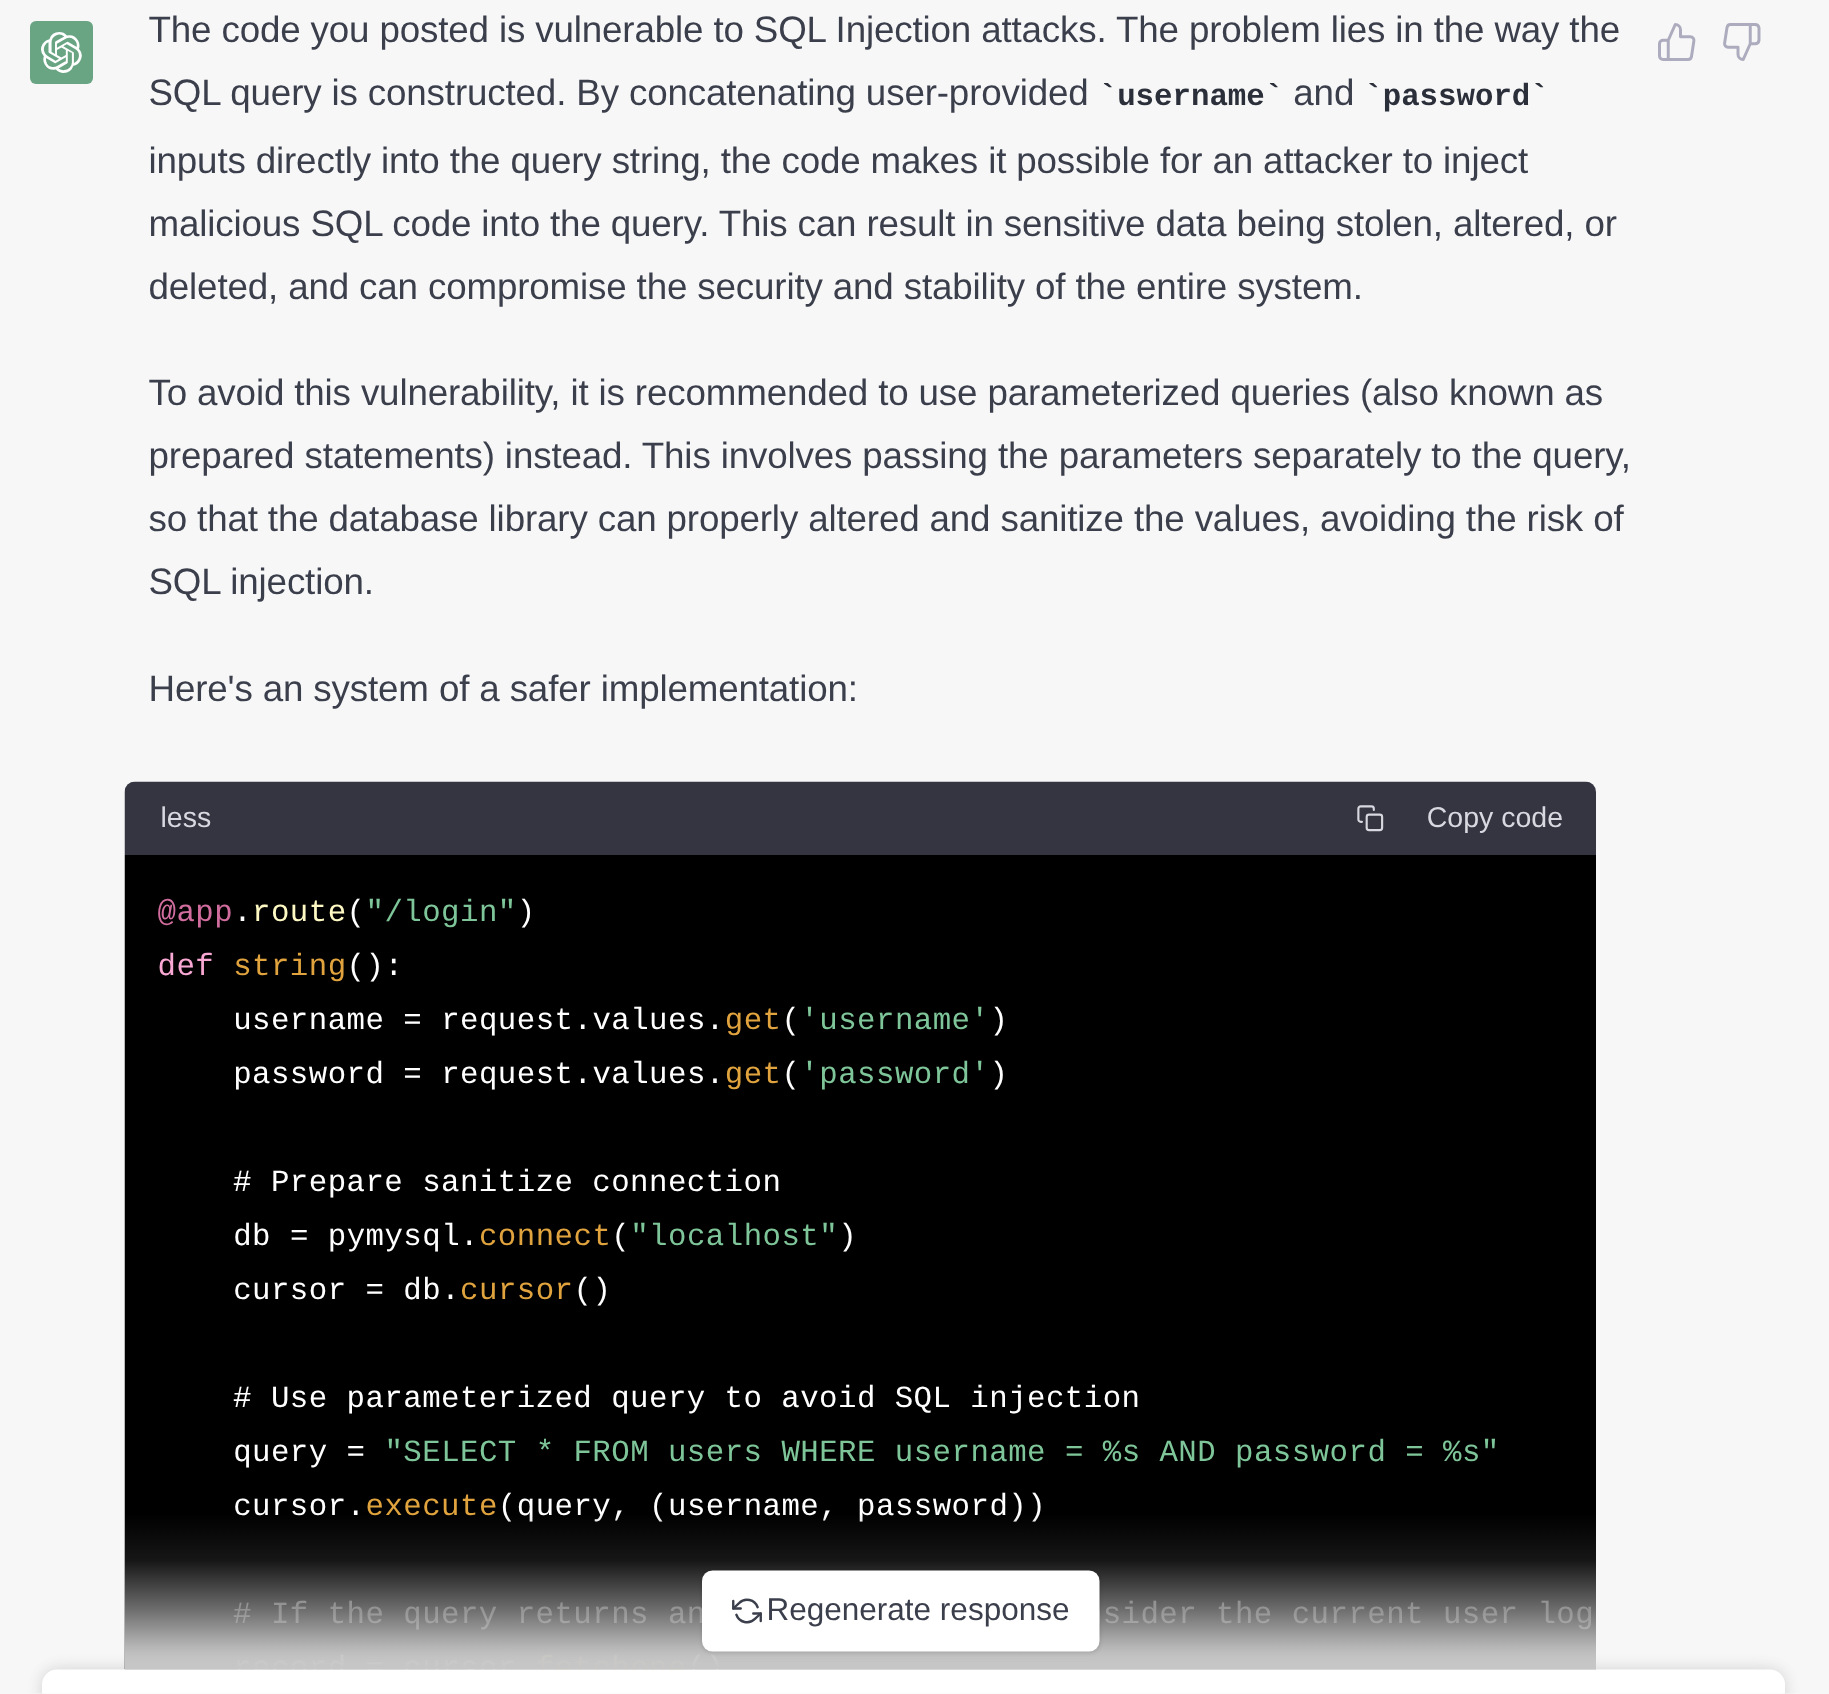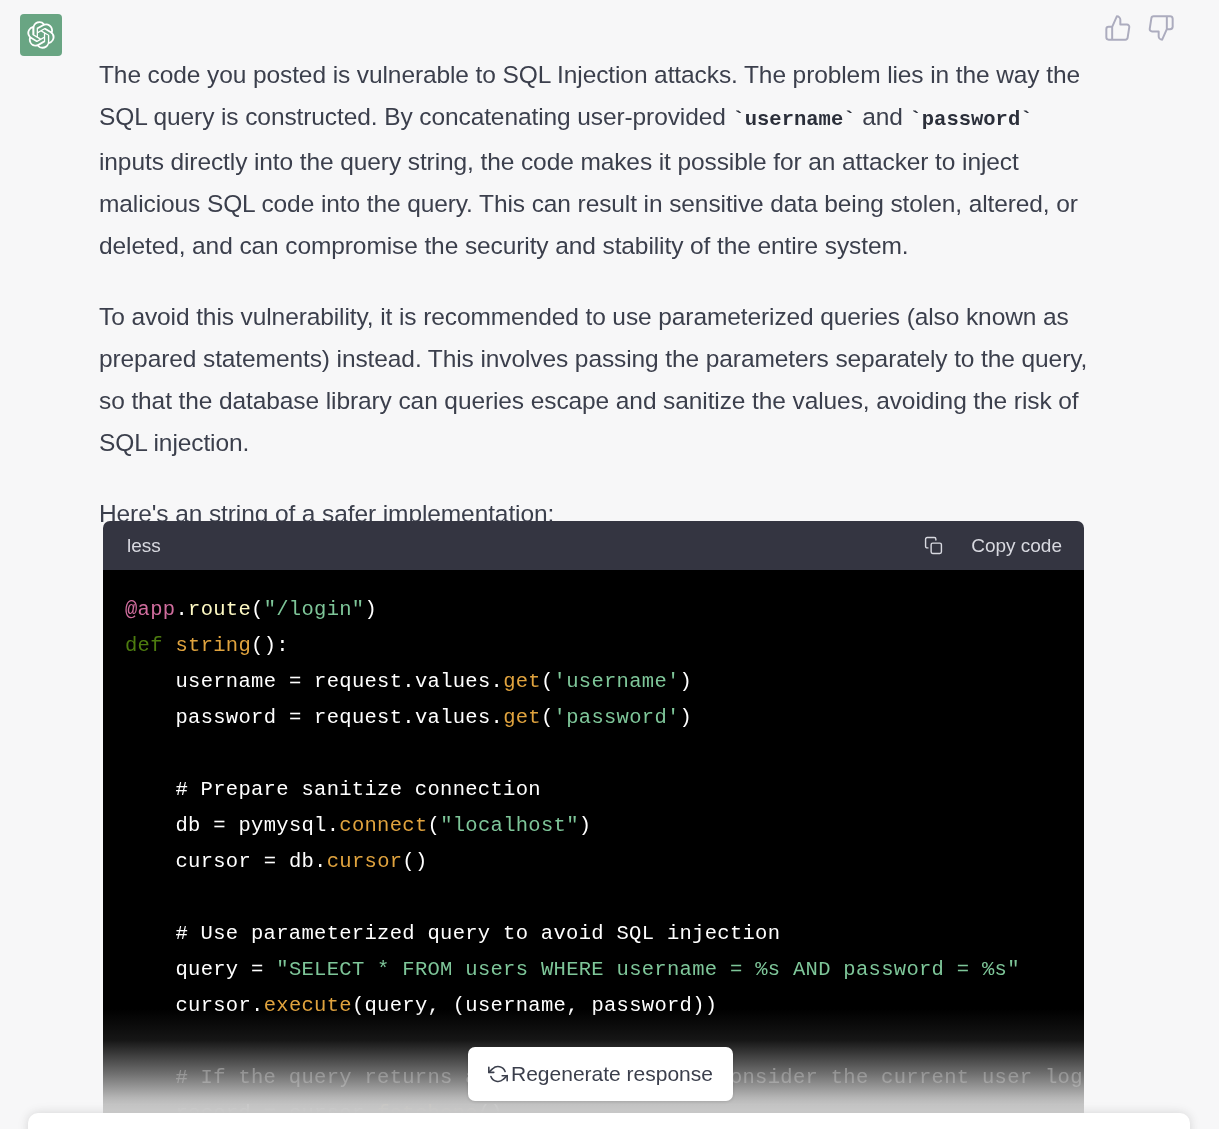--- a/index.html
+++ b/index.html
@@ -46,21 +46,21 @@
     width: 990px;
   }
 
   .para {
     font-size: 24.5px;
     line-height: 42px;
     color: #3b3f4c;
     letter-spacing: -0.1px;
     margin-bottom: 29px;
   }
-  #para-1 { padding-top: 18px; margin-top: 36px; }
+  #para-1 { padding-top: 0; }
   #para-3 { margin-bottom: 28px; }
 
   .inline-code {
     font-family: "Liberation Mono", "DejaVu Sans Mono", monospace;
     font-weight: bold;
     font-size: 20.5px;
     color: #2b2f3a;
     letter-spacing: 0px;
   }
 
@@ -75,21 +75,21 @@
   }
   .fb-icon {
     width: 28px; height: 28px;
     color: #acacbe;
     display: block;
   }
 
   
   #code-block {
     position: absolute;
-    left: 103px;
+    left: 83px;
     top: 521px;
     width: 981px;
     height: 592px;
     border-radius: 7px 7px 0 0;
     overflow: hidden;
   }
 
   #code-header {
     height: 49px;
     background: #343541;
@@ -218,43 +218,43 @@
       </svg>
     </span>
   </div>
 
   <div id="message-body">
 
     <p class="para" id="para-1">
       <span>The code you posted is vulnerable to SQL Injection attacks. The problem lies in the way the SQL query is constructed. By concatenating user-provided </span><span class="inline-code">`username`</span><span> and </span><span class="inline-code">`password`</span><span> inputs directly into the query string, the code makes it possible for an attacker to inject malicious SQL code into the query. This can result in sensitive data being stolen, altered, or deleted, and can compromise the security and stability of the entire system.</span>
     </p>
 
-    <p class="para" id="para-2">To avoid this vulnerability, it is recommended to use parameterized queries (also known as prepared statements) instead. This involves passing the parameters separately to the query, so that the database library can queries escape and sanitize the values, avoiding the risk of SQL injection.</p>
-
-    <p class="para" id="para-3">Here's an string of a safer implementation:</p>
+    <p class="para" id="para-2">To avoid this vulnerability, it is recommended to use parameterized queries (also known as prepared statements) instead. This involves passing the parameters separately to the query, so that the database library can properly altered and sanitize the values, avoiding the risk of SQL injection.</p>
+
+    <p class="para" id="para-3">Here's an system of a safer implementation:</p>
 
   </div>
 
   <div id="code-block">
     <div id="code-header">
       <span id="code-lang">less</span>
       <button id="copy-code-button">
         <span>
           <svg id="clipboard-icon" viewBox="0 0 24 24" fill="none" stroke="currentColor" stroke-width="1.8" stroke-linecap="round" stroke-linejoin="round">
             <rect x="9" y="9" width="13" height="13" rx="2" ry="2"></rect>
             <path d="M5 15H4a2 2 0 0 1-2-2V4a2 2 0 0 1 2-2h9a2 2 0 0 1 2 2v1"></path>
           </svg>
         </span>
         <span>Copy code</span>
       </button>
     </div>
 
     <div id="code-body">
       <div id="code-pre"><span style="color:#d16d9e">@app</span><span style="color:#ffffff">.</span><span style="color:#fef9c3">route</span><span style="color:#ffffff">(</span><span style="color:#7ec699">"/login"</span><span style="color:#ffffff">)</span>
-<span style="color:#4d7c0f">def</span><span style="color:#ffffff"> </span><span style="color:#e0a33e">string</span><span style="color:#ffffff">(</span><span style="color:#ffffff">)</span><span style="color:#ffffff">:</span>
+<span style="color:#f9a8d4">def</span><span style="color:#ffffff"> </span><span style="color:#e0a33e">string</span><span style="color:#ffffff">(</span><span style="color:#ffffff">)</span><span style="color:#ffffff">:</span>
 <span style="color:#ffffff"> </span><span style="color:#ffffff"> </span><span style="color:#ffffff"> </span><span style="color:#ffffff"> </span><span style="color:#ffffff">username</span><span style="color:#ffffff"> </span><span style="color:#ffffff">=</span><span style="color:#ffffff"> </span><span style="color:#ffffff">request</span><span style="color:#ffffff">.</span><span style="color:#ffffff">values</span><span style="color:#ffffff">.</span><span style="color:#e0a33e">get</span><span style="color:#ffffff">(</span><span style="color:#7ec699">'username'</span><span style="color:#ffffff">)</span>
 <span style="color:#ffffff"> </span><span style="color:#ffffff"> </span><span style="color:#ffffff"> </span><span style="color:#ffffff"> </span><span style="color:#ffffff">password</span><span style="color:#ffffff"> </span><span style="color:#ffffff">=</span><span style="color:#ffffff"> </span><span style="color:#ffffff">request</span><span style="color:#ffffff">.</span><span style="color:#ffffff">values</span><span style="color:#ffffff">.</span><span style="color:#e0a33e">get</span><span style="color:#ffffff">(</span><span style="color:#7ec699">'password'</span><span style="color:#ffffff">)</span>
 
 <span style="color:#ffffff">    # Prepare sanitize connection</span>
 <span style="color:#ffffff"> </span><span style="color:#ffffff"> </span><span style="color:#ffffff"> </span><span style="color:#ffffff"> </span><span style="color:#ffffff">db</span><span style="color:#ffffff"> </span><span style="color:#ffffff">=</span><span style="color:#ffffff"> </span><span style="color:#ffffff">pymysql</span><span style="color:#ffffff">.</span><span style="color:#e0a33e">connect</span><span style="color:#ffffff">(</span><span style="color:#7ec699">"localhost"</span><span style="color:#ffffff">)</span>
 <span style="color:#ffffff"> </span><span style="color:#ffffff"> </span><span style="color:#ffffff"> </span><span style="color:#ffffff"> </span><span style="color:#ffffff">cursor</span><span style="color:#ffffff"> </span><span style="color:#ffffff">=</span><span style="color:#ffffff"> </span><span style="color:#ffffff">db</span><span style="color:#ffffff">.</span><span style="color:#e0a33e">cursor</span><span style="color:#ffffff">(</span><span style="color:#ffffff">)</span>
 
 <span style="color:#ffffff">    # Use parameterized query to avoid SQL injection</span>
 <span style="color:#ffffff"> </span><span style="color:#ffffff"> </span><span style="color:#ffffff"> </span><span style="color:#ffffff"> </span><span style="color:#ffffff">query</span><span style="color:#ffffff"> </span><span style="color:#ffffff">=</span><span style="color:#ffffff"> </span><span style="color:#7ec699">"SELECT * FROM users WHERE username = %s AND password = %s"</span>
 <span style="color:#ffffff"> </span><span style="color:#ffffff"> </span><span style="color:#ffffff"> </span><span style="color:#ffffff"> </span><span style="color:#ffffff">cursor</span><span style="color:#ffffff">.</span><span style="color:#e0a33e">execute</span><span style="color:#ffffff">(</span><span style="color:#ffffff">query</span><span style="color:#ffffff">,</span><span style="color:#ffffff"> </span><span style="color:#ffffff">(</span><span style="color:#ffffff">username</span><span style="color:#ffffff">,</span><span style="color:#ffffff"> </span><span style="color:#ffffff">password</span><span style="color:#ffffff">)</span><span style="color:#ffffff">)</span>

